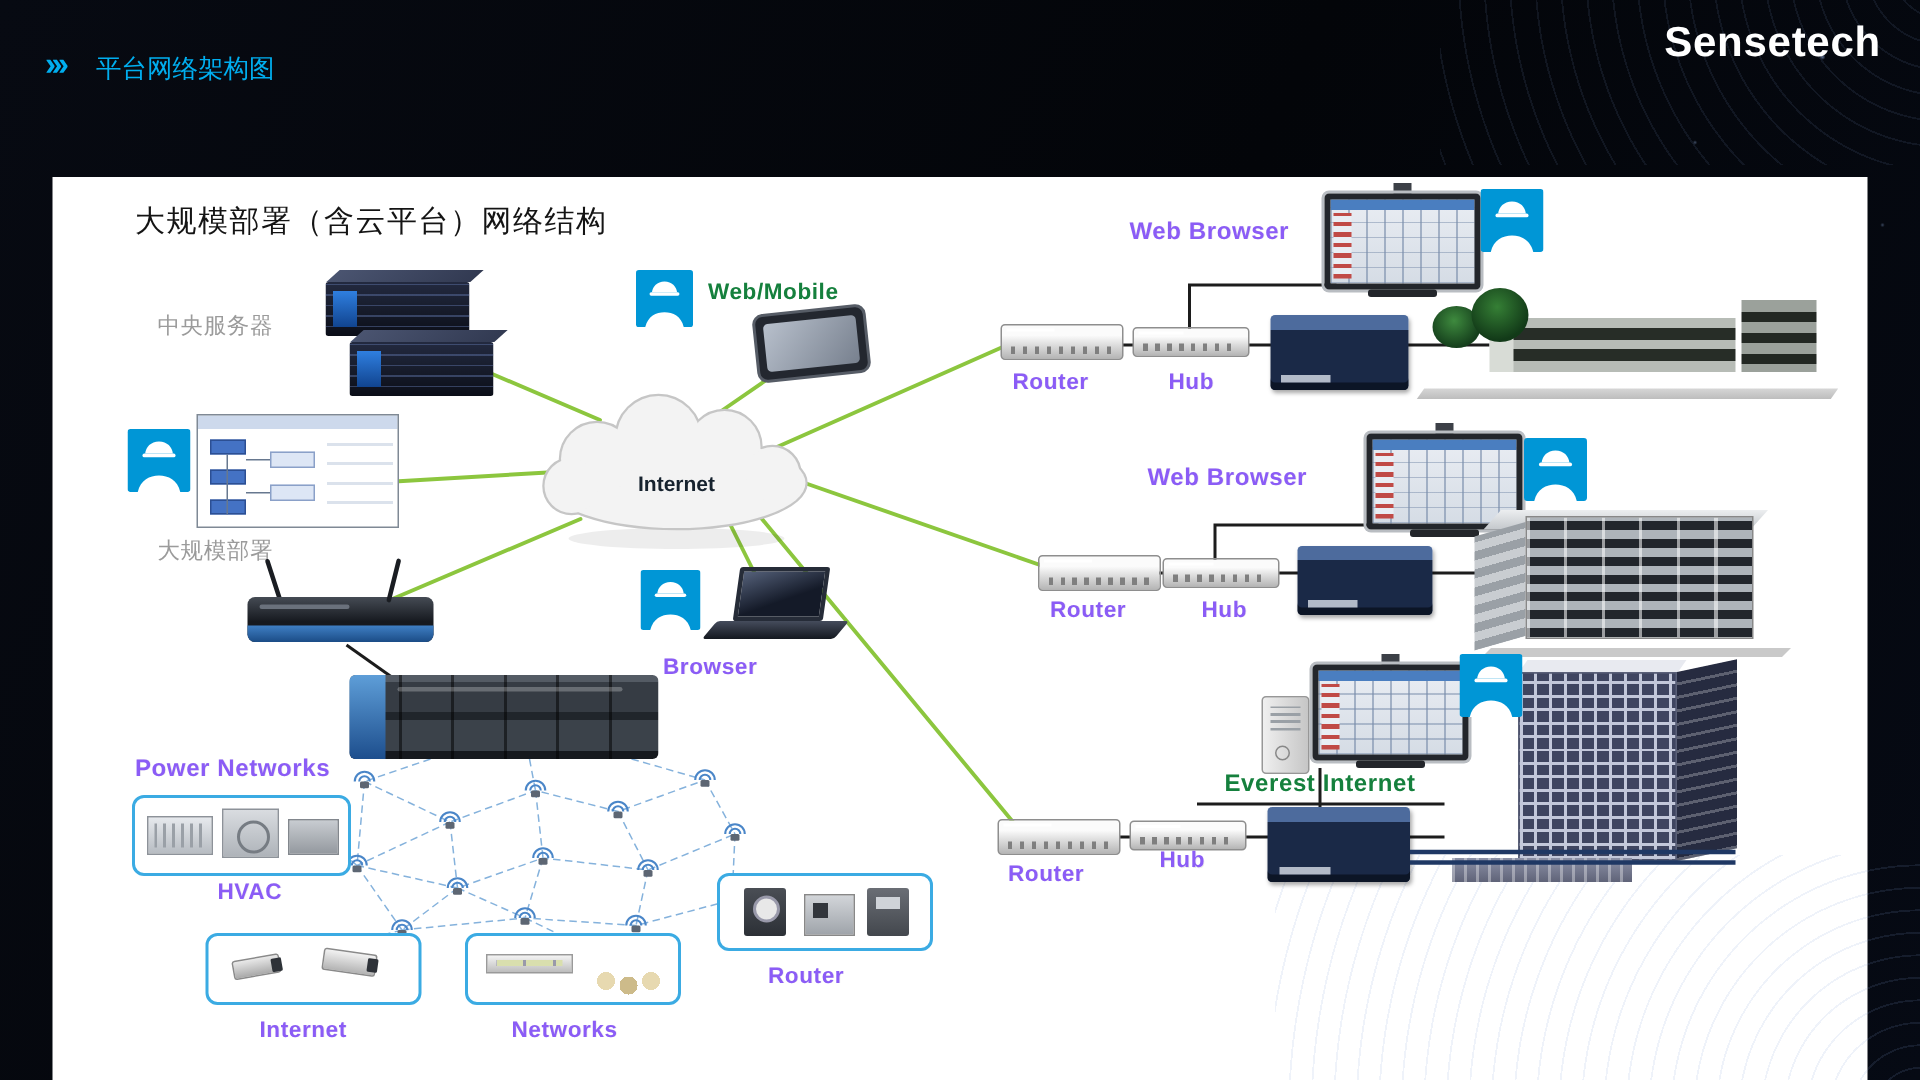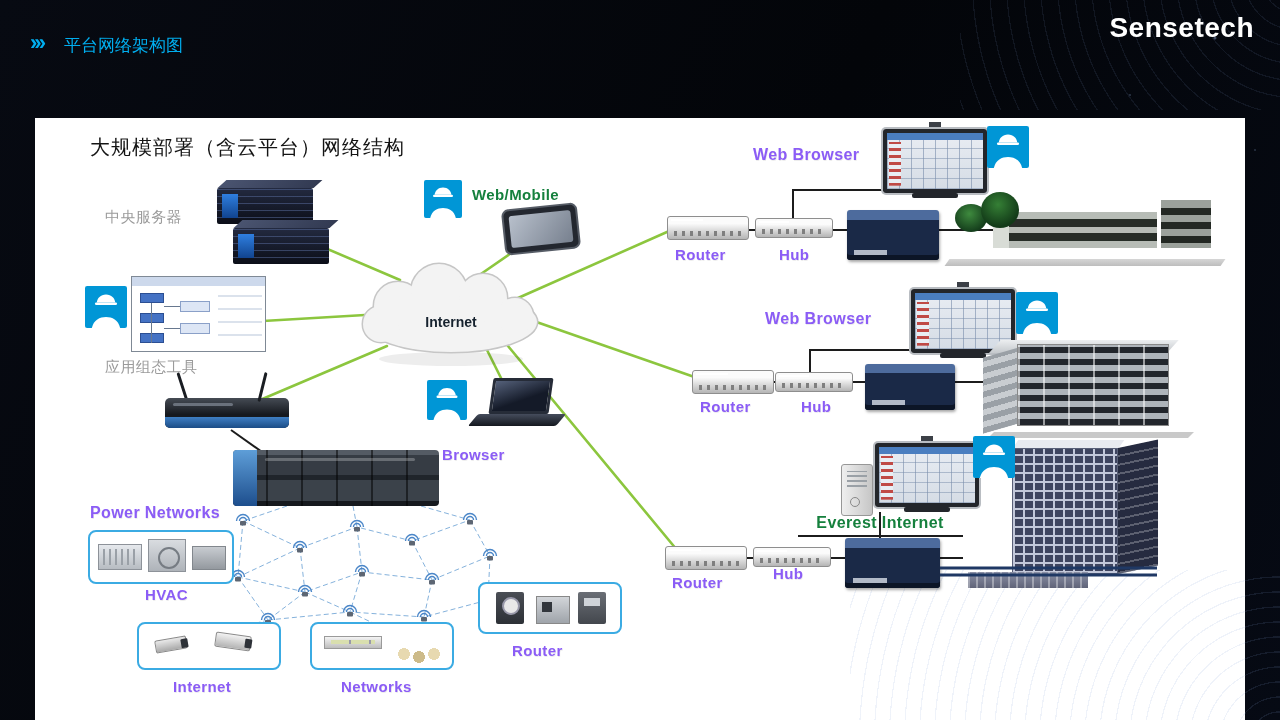--- a/index.html
+++ b/index.html
@@ -258,38 +258,38 @@
     <div class="node shot" style="left:96px;top:158px">
       <i class="f1"></i>
         <i class="f2"></i>
         <i class="f3"></i>
       <i class="f4"></i>
         <i class="f5"></i>
       <i class="fl"></i>
         <i class="fl2"></i>
         <i class="fl3"></i>
     </div>
-    <span class="lbl cn node" style="left:70px;top:240px">应用组态工具</span>
+    <span class="lbl cn node" style="left:70px;top:240px">大规模部署</span>
 
     <div class="node wrouter" style="left:130px;top:252px">
       <div class="wbody"></div>
     </div>
 
     <div class="node worker" style="left:392px;top:262px;width:40px;height:40px">
       <svg viewBox="0 0 40 40" width="100%" height="100%">
         <rect width="40" height="40" rx="2" fill="#0096D6"></rect>
         <path d="M20 8 c-5.2 0 -8.4 3.6 -8.8 7.6 h17.6 C28.4 11.6 25.2 8 20 8 z" fill="#fff"></path>
         <rect x="9.5" y="15.6" width="21" height="2.4" rx="1.2" fill="#fff"></rect>
         <path d="M6.5 40 c1.8 -7.6 7.6 -10.4 13.5 -10.4 s11.7 2.8 13.5 10.4 z" fill="#fff"></path>
       </svg>
     </div>
     <div class="node laptop" style="left:438px;top:260px">
       <div class="lscr"></div>
     </div>
-    <span class="lbl node" style="left:407px;top:328px">Browser</span>
+    <span class="lbl node" style="left:407px;top:318px">Browser</span>
 
     <div class="node rack" style="left:198px;top:332px"></div>
     <span class="lbl big node" style="left:55px;top:386px">Power Networks</span>
 
     <div class="node bluebox" style="left:53px;top:412px;width:146px;height:54px">
       <i class="hq1"></i>
       <i class="hq2"></i>
       <i class="hq3"></i>
     </div>
     <span class="lbl node" style="left:110px;top:468px">HVAC</span>

